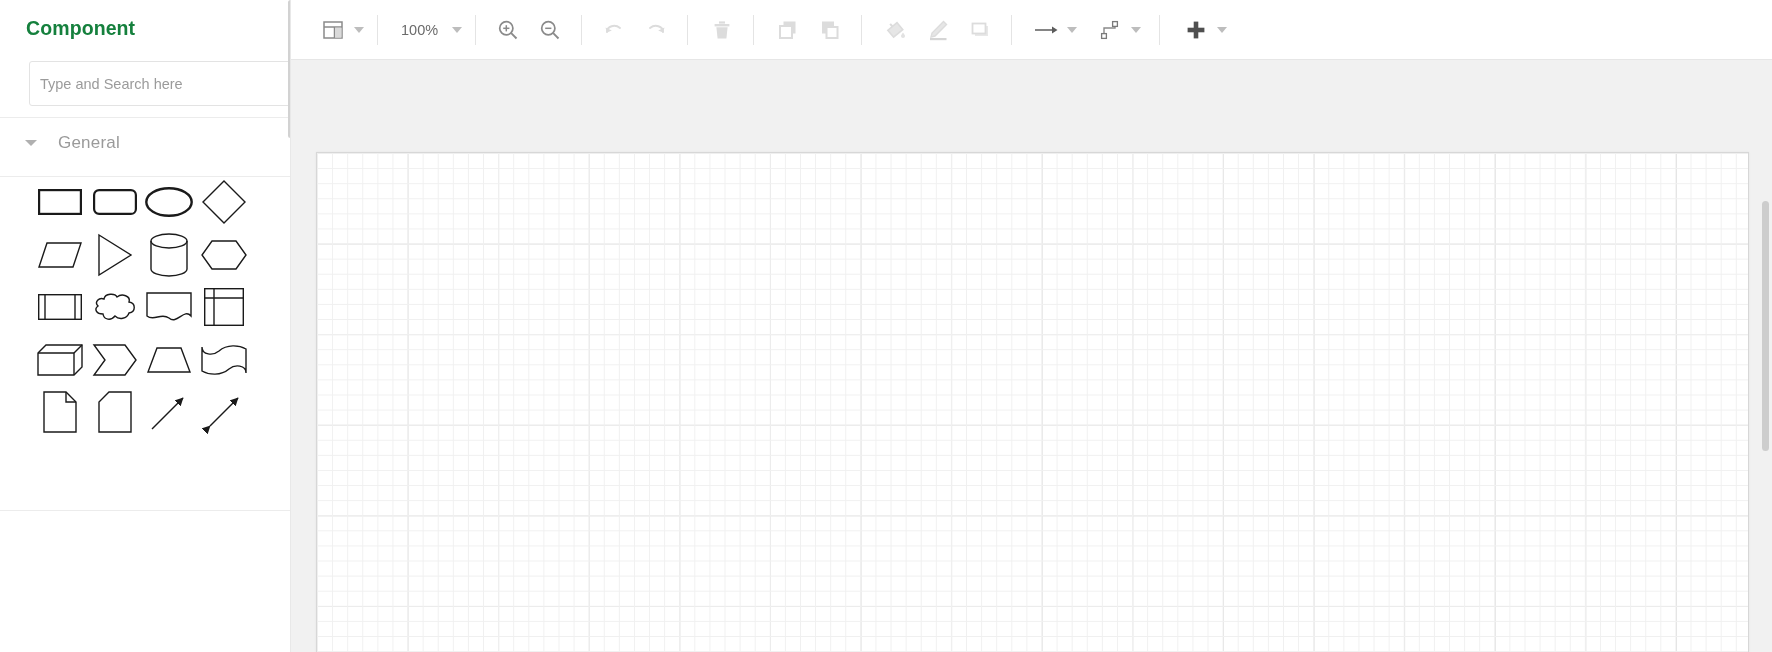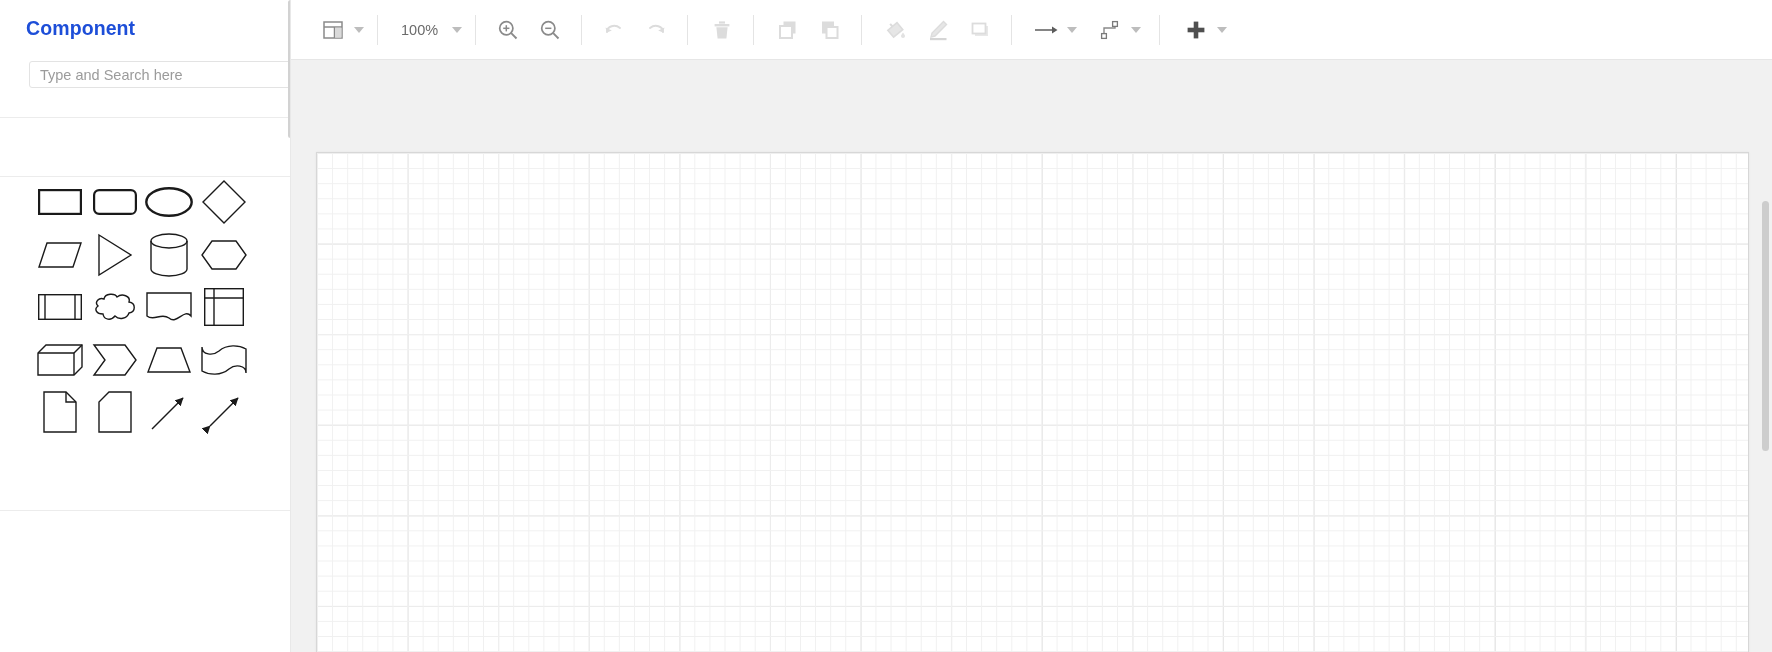--- a/index.html
+++ b/index.html
@@ -26,28 +26,28 @@
     height: 652px;
     background: #ffffff;
     overflow: hidden;
   }
 
   .sidebar-title {
     position: absolute;
     left: 26px; top: 17px;
     font-size: 19.5px;
     font-weight: bold;
-    color: #1d4ed8;
+    color: #15803d;
     letter-spacing: 0.1px;
   }
 
   .search-wrap {
     position: absolute;
     left: 29px; top: 61px;
-    width: 279px; height: 27px;
+    width: 279px; height: 45px;
   }
   .search-input {
     width: 100%; height: 100%;
     border: 1px solid #e3e3e3;
     border-radius: 3px;
     background: #fff;
     padding: 0 10px;
     font-size: 14.5px;
     font-family: "Liberation Sans", sans-serif;
     color: #555;
@@ -235,20 +235,26 @@
   <div id="sidebar">
 
     <div class="sidebar-title">Component</div>
 
     <div class="search-wrap">
       <input class="search-input" type="text" placeholder="Type and Search here" style="">
     </div>
 
     <div class="sidebar-divider" style="top:117px;"></div>
 
+    <div class="section-header" style="top:126px;">
+      <span class="section-caret">
+        <span class="caret-tri"></span>
+      </span>
+      <span class="section-label">General</span>
+    </div>
 
     <div class="sidebar-divider" style="top:176px;"></div>
 
     <div id="shape-grid">
 
 
       <div class="shape-row">
         <div class="shape-cell">
           <svg width="44" height="26" viewBox="0 0 44 26">
             <rect x="1.1" y="1.1" width="41.8" height="23.8" fill="#fff" stroke="#1a1a1a" stroke-width="2.2"></rect>

